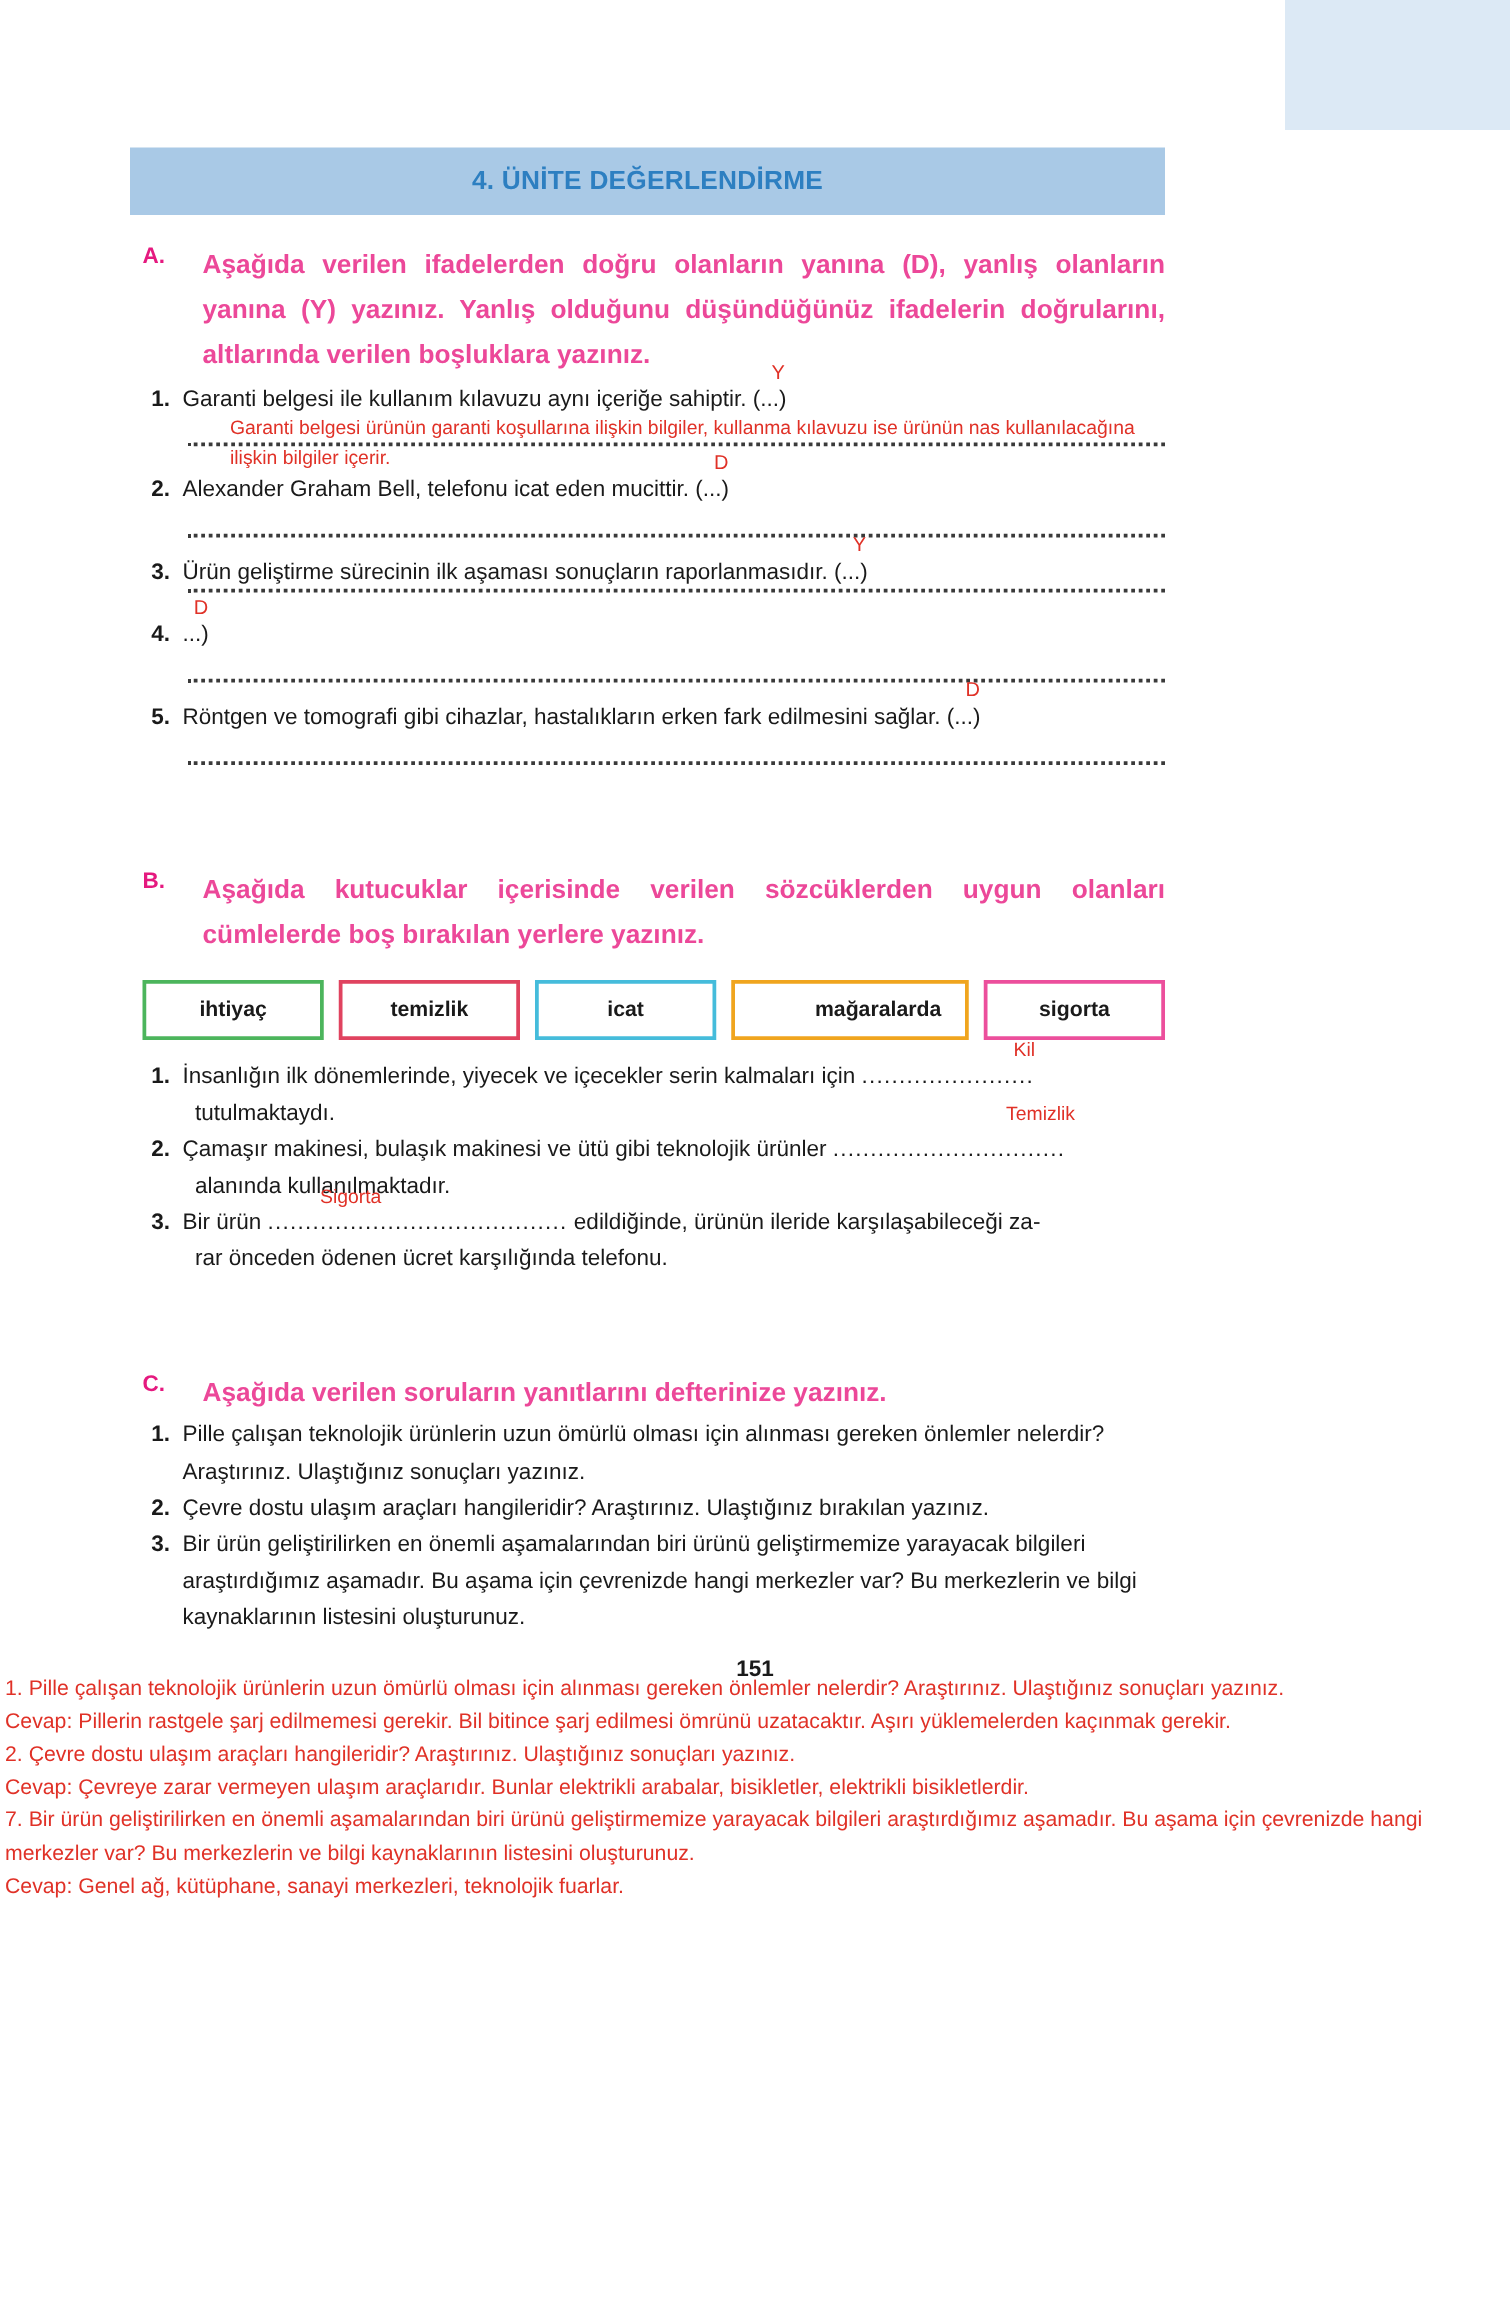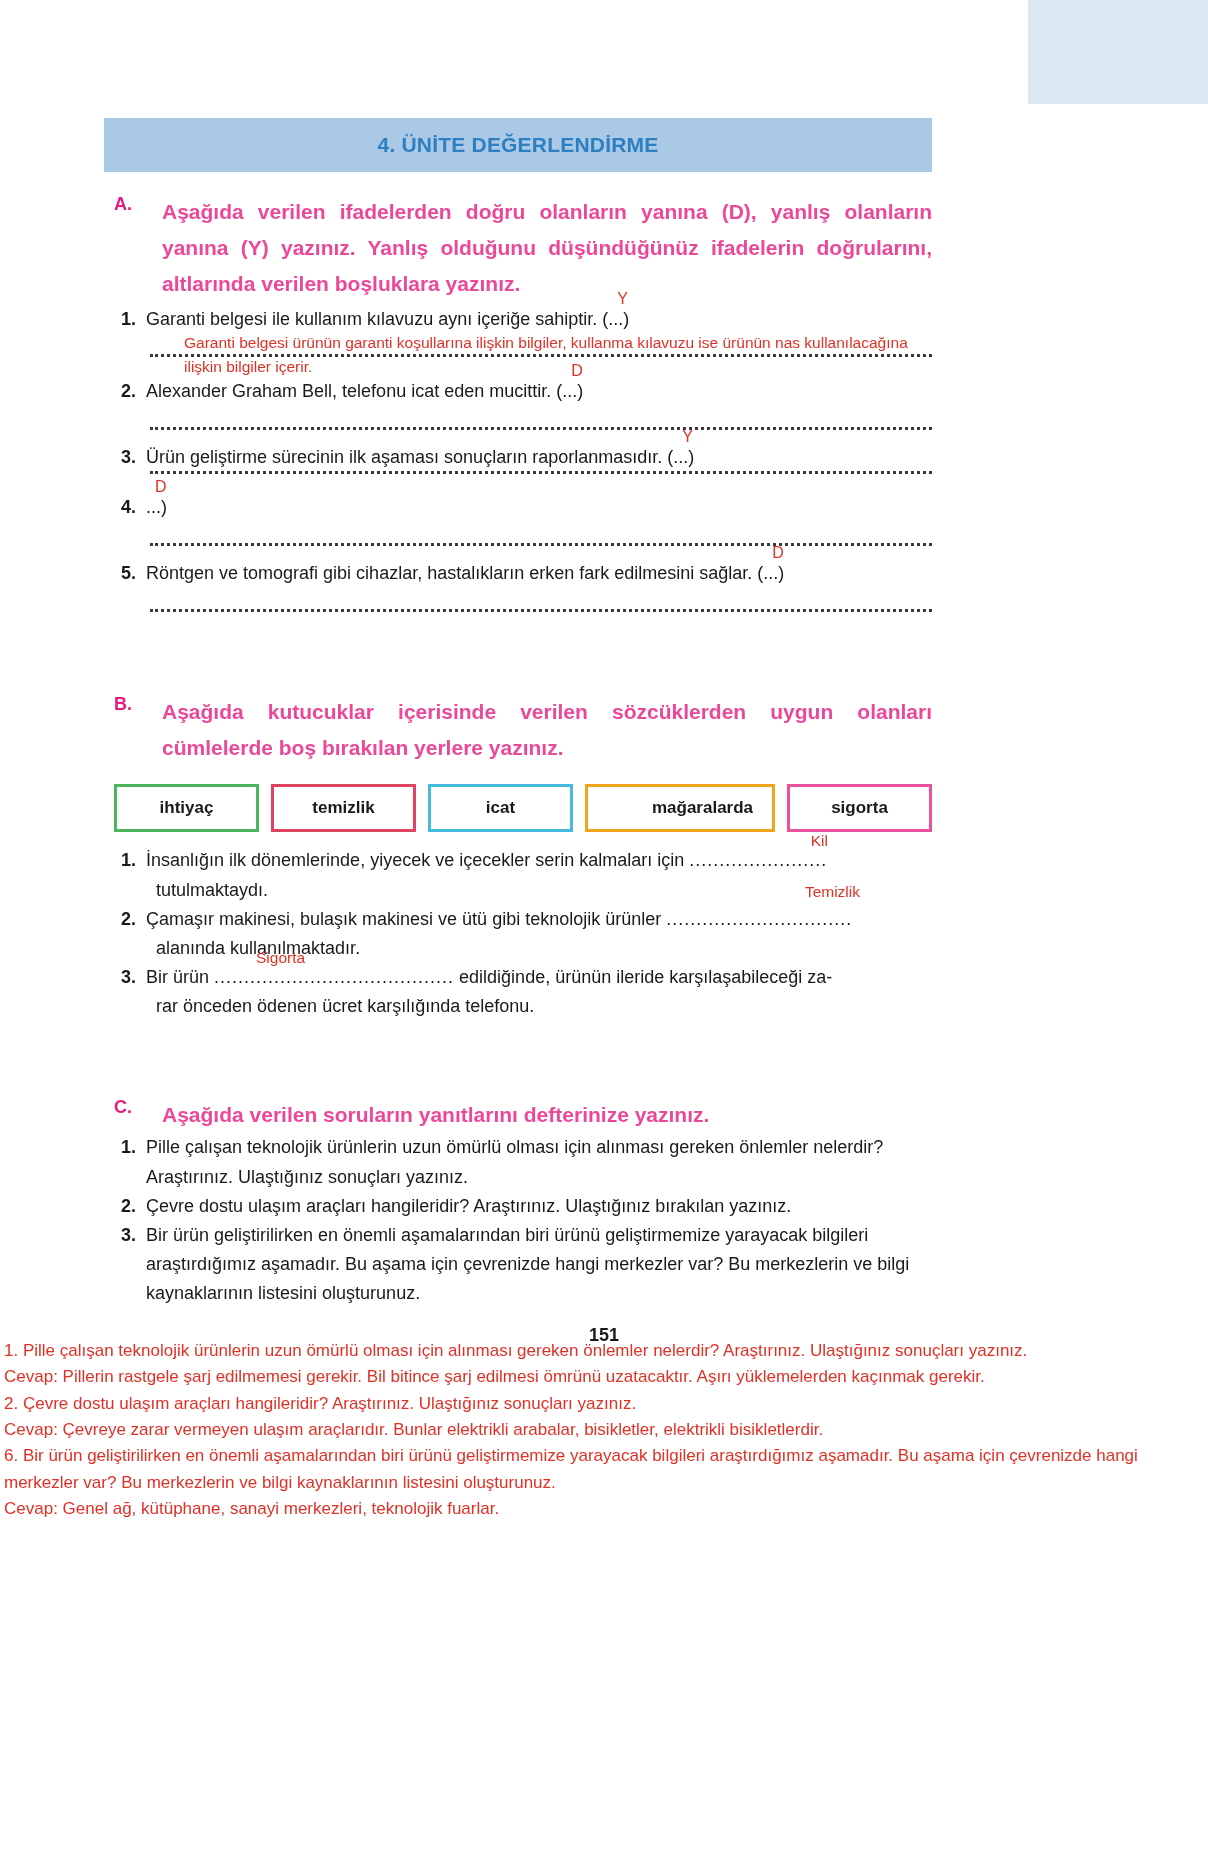--- a/index.html
+++ b/index.html
@@ -304,17 +304,17 @@
 
   </div>
 
   <div class="page-no">151</div>
 
   <div class="footer-answers">
     <p>1. Pille çalışan teknolojik ürünlerin uzun ömürlü olması için alınması gereken önlemler nelerdir? Araştırınız. Ulaştığınız sonuçları yazınız.</p>
     <p>Cevap: Pillerin rastgele şarj edilmemesi gerekir. Bil bitince şarj edilmesi ömrünü uzatacaktır. Aşırı yüklemelerden kaçınmak gerekir.</p>
     <p>2. Çevre dostu ulaşım araçları hangileridir? Araştırınız. Ulaştığınız sonuçları yazınız.</p>
     <p>Cevap: Çevreye zarar vermeyen ulaşım araçlarıdır. Bunlar elektrikli arabalar, bisikletler, elektrikli bisikletlerdir.</p>
-    <p>6. Bir ürün geliştirilirken en önemli aşamalarından biri ürünü geliştirmemize yarayacak bilgileri araştırdığımız aşamadır. Bu aşama için çevrenizde hangi merkezler var? Bu merkezlerin ve bilgi kaynaklarının listesini oluşturunuz.</p>
+    <p>7. Bir ürün geliştirilirken en önemli aşamalarından biri ürünü geliştirmemize yarayacak bilgileri araştırdığımız aşamadır. Bu aşama için çevrenizde hangi merkezler var? Bu merkezlerin ve bilgi kaynaklarının listesini oluşturunuz.</p>
     <p>Cevap: Genel ağ, kütüphane, sanayi merkezleri, teknolojik fuarlar.</p>
   </div>
 
 </div>
 
 </body></html>

